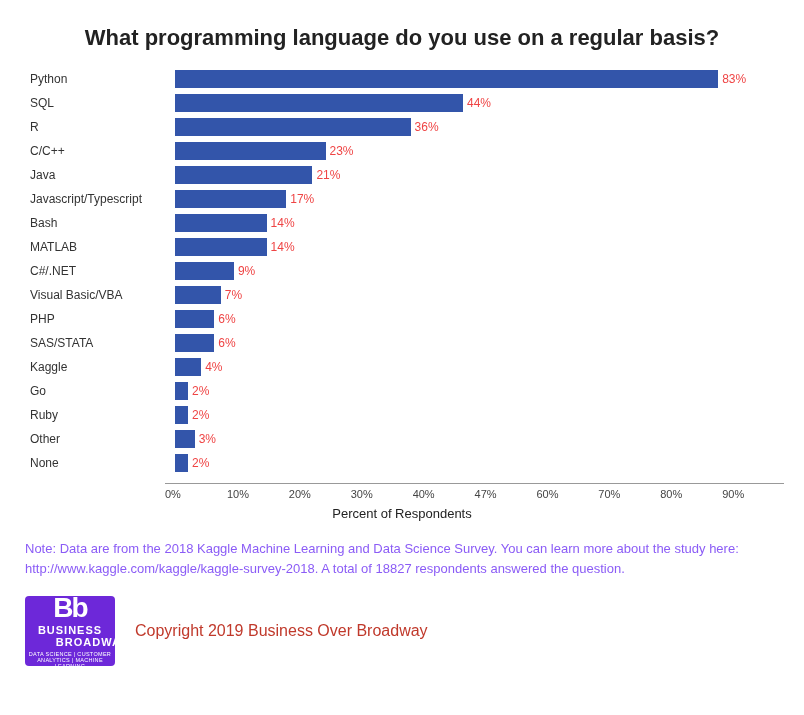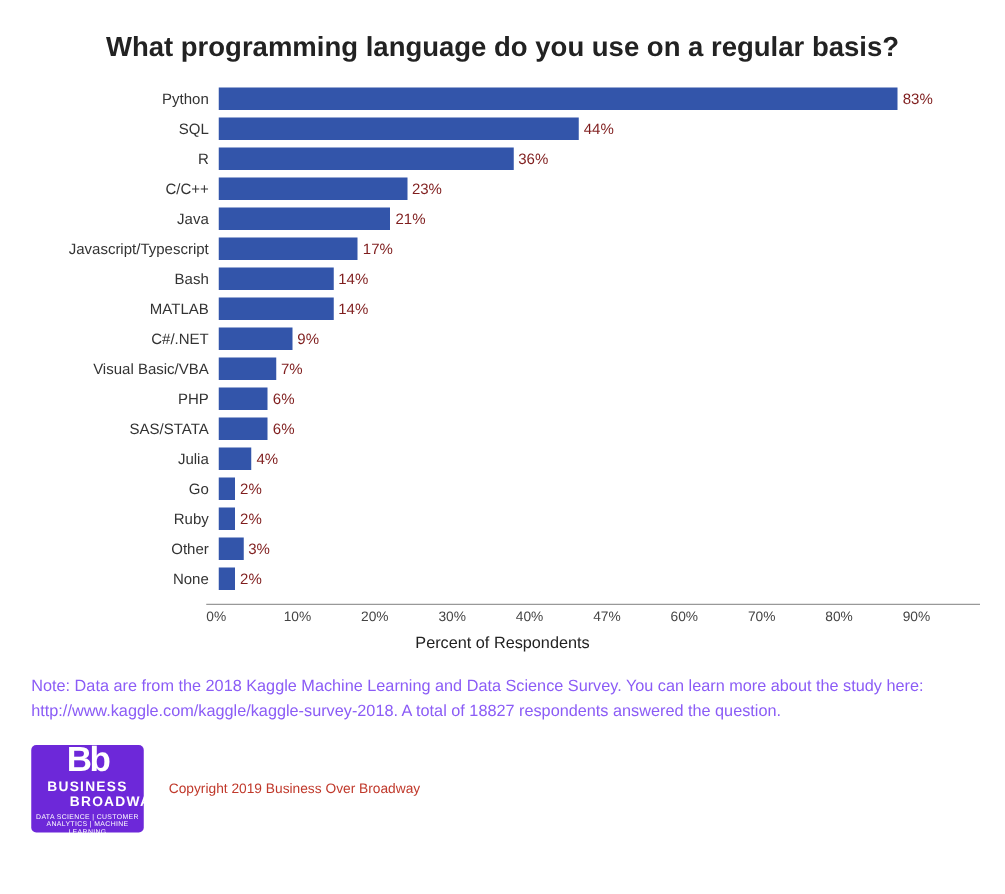--- a/index.html
+++ b/index.html
@@ -29,41 +29,41 @@
       padding-right: 20px;
     }
     .bar-row {
       display: flex;
       align-items: center;
       margin-bottom: 4px;
       height: 20px;
     }
     .bar-label {
       width: 145px;
-      text-align: right;
+      text-align: left;
       font-size: 12px;
       color: #333;
       padding-right: 8px;
       flex-shrink: 0;
     }
     .bar-track {
       flex: 1;
       position: relative;
       height: 18px;
       display: flex;
       align-items: center;
     }
     .bar-fill {
       height: 18px;
       background: #3355aa;
       display: inline-block;
     }
     .bar-value {
       font-size: 12px;
-      color: #7f1d1d;
+      color: #ef4444;
       margin-left: 4px;
       white-space: nowrap;
     }
     .x-axis {
       display: flex;
       margin-left: 145px;
       margin-top: 6px;
       border-top: 1px solid #999;
       padding-top: 4px;
     }
@@ -127,21 +127,21 @@
     }
     .logo-tagline {
       font-size: 5.5px;
       color: white;
       text-align: center;
       margin-top: 3px;
       letter-spacing: 0.3px;
     }
     .copyright {
       margin-left: 20px;
-      font-size: 11px;
+      font-size: 16px;
       color: #c0392b;
     }
   </style>
 </head>
 <body>
 
 <div class="chart-container">
   <div class="chart-title">What programming language do you use on a regular basis?</div>
   <div class="chart-area" id="bar-chart">
       <div class="bar-row">
@@ -222,21 +222,21 @@
         </div>
       </div>
       <div class="bar-row">
         <div class="bar-label">SAS/STATA</div>
         <div class="bar-track">
           <div class="bar-fill" style="width: 6.66667%;"></div>
           <span class="bar-value">6%</span>
         </div>
       </div>
       <div class="bar-row">
-        <div class="bar-label">Julia</div>
+        <div class="bar-label">Kaggle</div>
         <div class="bar-track">
           <div class="bar-fill" style="width: 4.44444%;"></div>
           <span class="bar-value">4%</span>
         </div>
       </div>
       <div class="bar-row">
         <div class="bar-label">Go</div>
         <div class="bar-track">
           <div class="bar-fill" style="width: 2.22222%;"></div>
           <span class="bar-value">2%</span>

